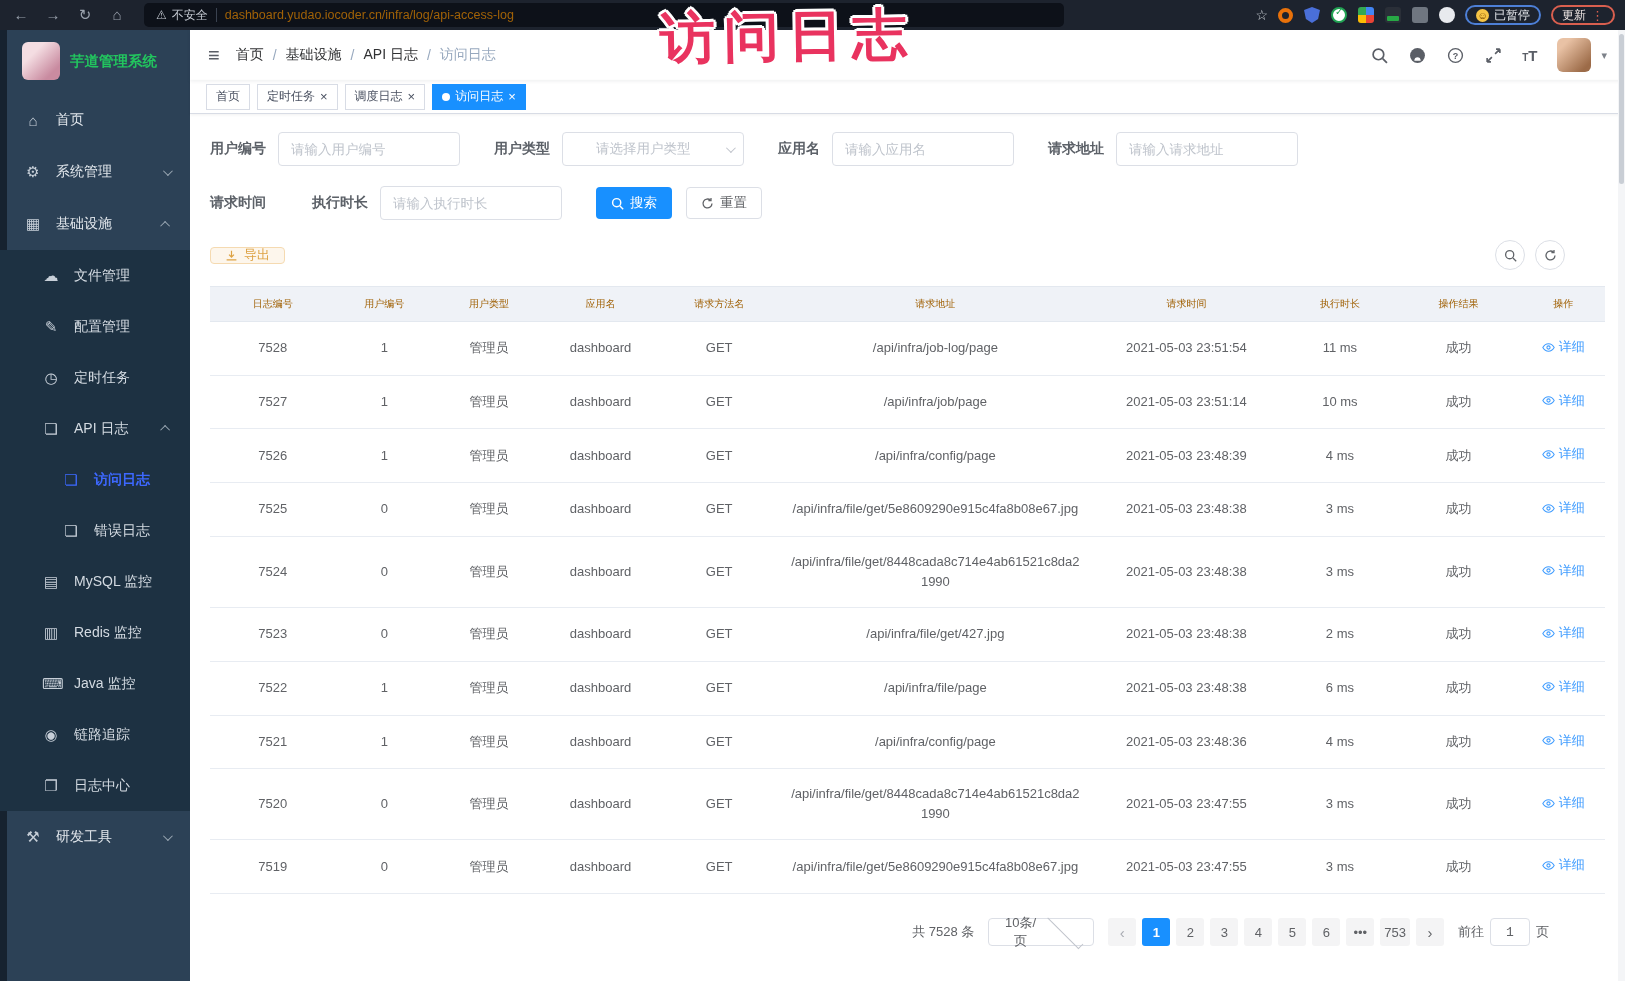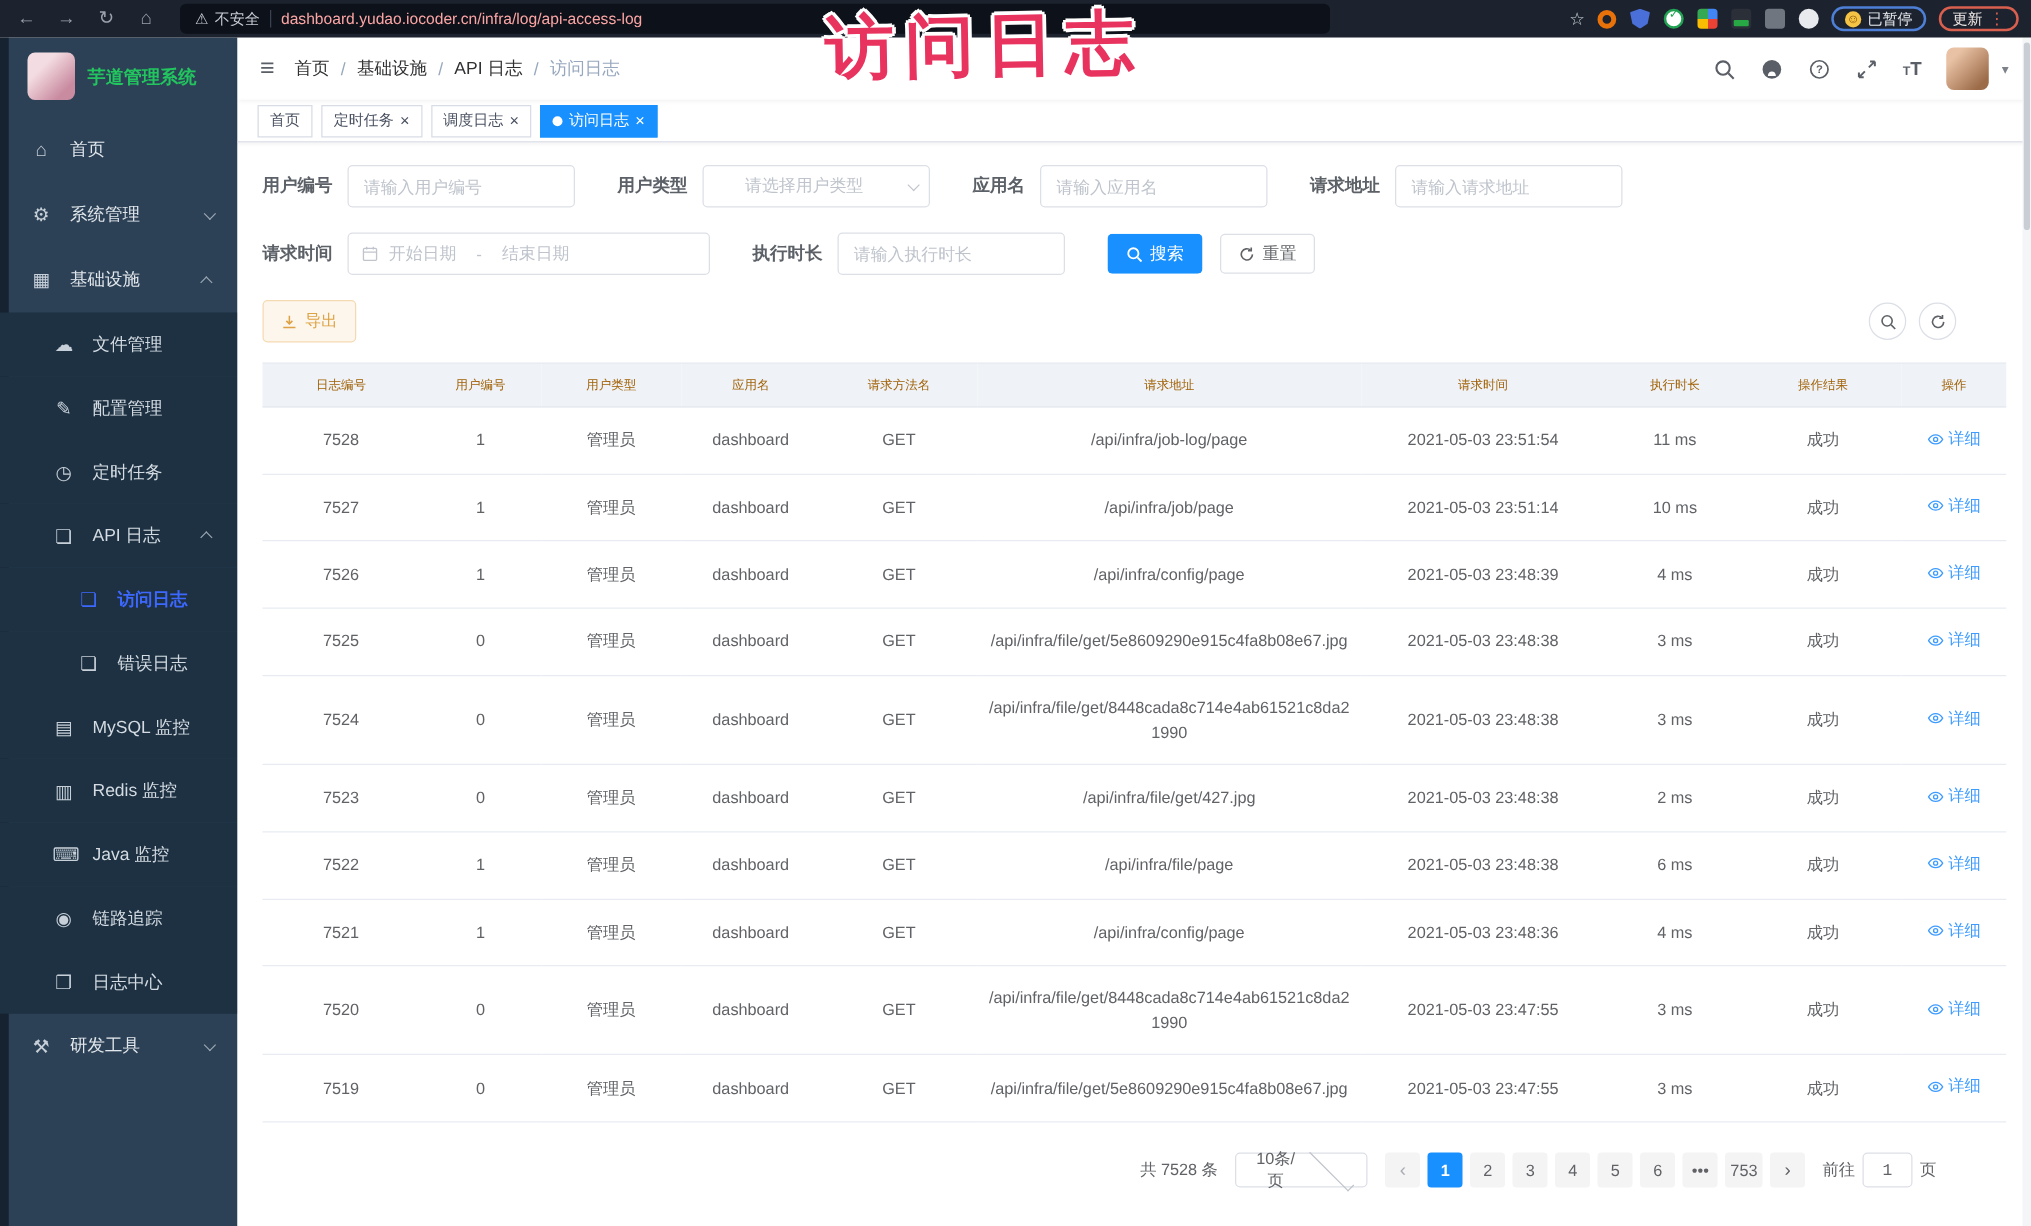--- a/index.html
+++ b/index.html
@@ -6,21 +6,21 @@
   html,body { width:1625px; height:981px; overflow:hidden; }
   body { font-family:"Liberation Sans","DejaVu Sans",sans-serif; background:#fff; position:relative; }
 
   
   .browser-bar { height:30px; background:#1d232e; display:flex; align-items:center; padding:0 10px; gap:10px; position:relative; z-index:5; }
   .bnav { color:#9aa2ad; font-size:15px; width:22px; text-align:center; cursor:pointer; line-height:30px;}
   .url-pill { height:24px; background:#0d1119; border-radius:5px; display:flex; align-items:center; flex:0 1 920px; padding:0 12px; gap:8px; margin-left:6px; }
   .warn { color:#c7ccd4; font-size:12px; display:flex; align-items:center; gap:5px; white-space:nowrap;}
   .warn .tri { font-size:12px; color:#c7ccd4;}
   .url-div { width:1px; height:14px; background:#3a4250; }
-  .url-text { color:#fca5a5; font-size:12.5px; white-space:nowrap; overflow:hidden; }
+  .url-text { color:#a16207; font-size:12.5px; white-space:nowrap; overflow:hidden; }
   .star { color:#cfd4da; font-size:14px; margin-left:auto;}
   .ext-row { display:flex; align-items:center; gap:11px; }
   .ext { width:16px; height:16px; border-radius:4px; }
   .ext.o { border-radius:50%; border:4px solid #e8710a; background:transparent; width:15px;height:15px;}
   .ext.shield { background:#4a6fd8; clip-path:polygon(50% 0,100% 18%,88% 75%,50% 100%,12% 75%,0 18%); }
   .ext.green { border-radius:50%; background:#fff; border:2px solid #21a353; position:relative;}
   .ext.green::after{content:"✓";position:absolute;top:-3px;left:2px;font-size:10px;color:#21a353;}
   .ext.grid { background: conic-gradient(#4285f4 0 25%, #ea4335 0 50%, #fbbc04 0 75%, #34a853 0); border-radius:3px;}
   .ext.an { background:#2a2f38; position:relative; border-radius:3px;}
   .ext.an::after { content:""; position:absolute; left:2px; bottom:2px; width:12px; height:5px; background:#27a845; border-radius:1px;}
@@ -83,21 +83,21 @@
   .f-select { width:182px; height:34px; border:1px solid #dcdfe6; border-radius:4px; padding:0 10px 0 12px; display:flex; align-items:center; cursor:pointer;}
   .f-select .ph { color:#bfc4cc; font-size:13.5px; flex:1;margin-left:21px;}
   .sel-chev { width:7px; height:7px; border-right:1.4px solid #c0c4cc; border-bottom:1.4px solid #c0c4cc; transform:rotate(45deg) translateY(-2px);}
   .f-date { width:290px; height:34px; border:1px solid #dcdfe6; border-radius:4px; display:flex; align-items:center; padding:0 10px; gap:8px; color:#bfc4cc; font-size:13.5px;}
   .f-date svg { width:14px; height:14px; color:#c0c4cc;}
   .f-date .sep { color:#bfc4cc; padding:0 8px;}
   .btn { height:32px; border-radius:4px; font-size:13.5px; display:inline-flex; align-items:center; gap:6px; padding:0 14px; cursor:pointer; border:1px solid transparent; font-family:inherit;}
   .btn svg { width:13px; height:13px; }
   .btn.primary { background:#1890ff; color:#fff; }
   .btn.plain { background:#fff; border-color:#dcdfe6; color:#606266; }
-  .btn.warn { background:#fdf6ec; border-color:#f5dab1; color:#dda243; height:34px; font-size:13px;}
+  .btn.warn { background:#fdf6ec; border-color:#f5dab1; color:#dda243; height:17px; font-size:13px;}
   .toolbar-row { display:flex; align-items:center; margin-bottom:16px; }
   .round-btns { margin-left:auto; display:flex; gap:10px; margin-right:44px;}
   .round-btn { width:30px; height:30px; border-radius:50%; border:1px solid #dcdfe6; background:#fff; display:flex; align-items:center; justify-content:center; color:#5f6368; cursor:pointer;}
   .round-btn svg { width:13px; height:13px; }
 
   
   table { width:1395px; border-collapse:collapse; table-layout:fixed; }
   thead th { background:#eff2f7; border-top:1px solid #e3e8ef; border-bottom:1px solid #e3e8ef; color:#a16207; font-size:10px; font-weight:normal; padding:10px 6px; text-align:center;}
   tbody td { border-bottom:1px solid #e8ecf2; color:#606266; font-size:13px; padding:15px 6px; text-align:center; word-break:break-all; line-height:1.55;}
   col.c1{width:9%} col.c2{width:7%} col.c3{width:8%} col.c4{width:8%} col.c5{width:9%}
@@ -317,31 +317,20 @@
         </div>
         <div class="f-group">
           <span class="f-label">请求地址</span>
           <input class="f-input" placeholder="请输入请求地址" style="">
         </div>
       </div>
 
       <div class="filter-row">
         <div class="f-group">
           <span class="f-label">请求时间</span>
-          <div class="f-date">
-            <svg viewBox="0 0 16 16" fill="none" stroke="currentColor" stroke-width="1.2">
-                <rect x="2" y="3" width="12" height="11" rx="1"></rect>
-                <line x1="2" y1="6.5" x2="14" y2="6.5"></line>
-                <line x1="5" y1="1.5" x2="5" y2="4"></line>
-                <line x1="11" y1="1.5" x2="11" y2="4"></line>
-              </svg>
-            <span>开始日期</span>
-            <span class="sep">-</span>
-            <span>结束日期</span>
-          </div>
         </div>
         <div class="f-group">
           <span class="f-label">执行时长</span>
           <input class="f-input" placeholder="请输入执行时长" style="">
         </div>
         <button class="btn primary" style="margin-right:14px;">
           <svg viewBox="0 0 16 16" fill="none" stroke="currentColor" stroke-width="1.8">
               <circle cx="7" cy="7" r="5"></circle>
               <line x1="11" y1="11" x2="15" y2="15"></line>
             </svg>

